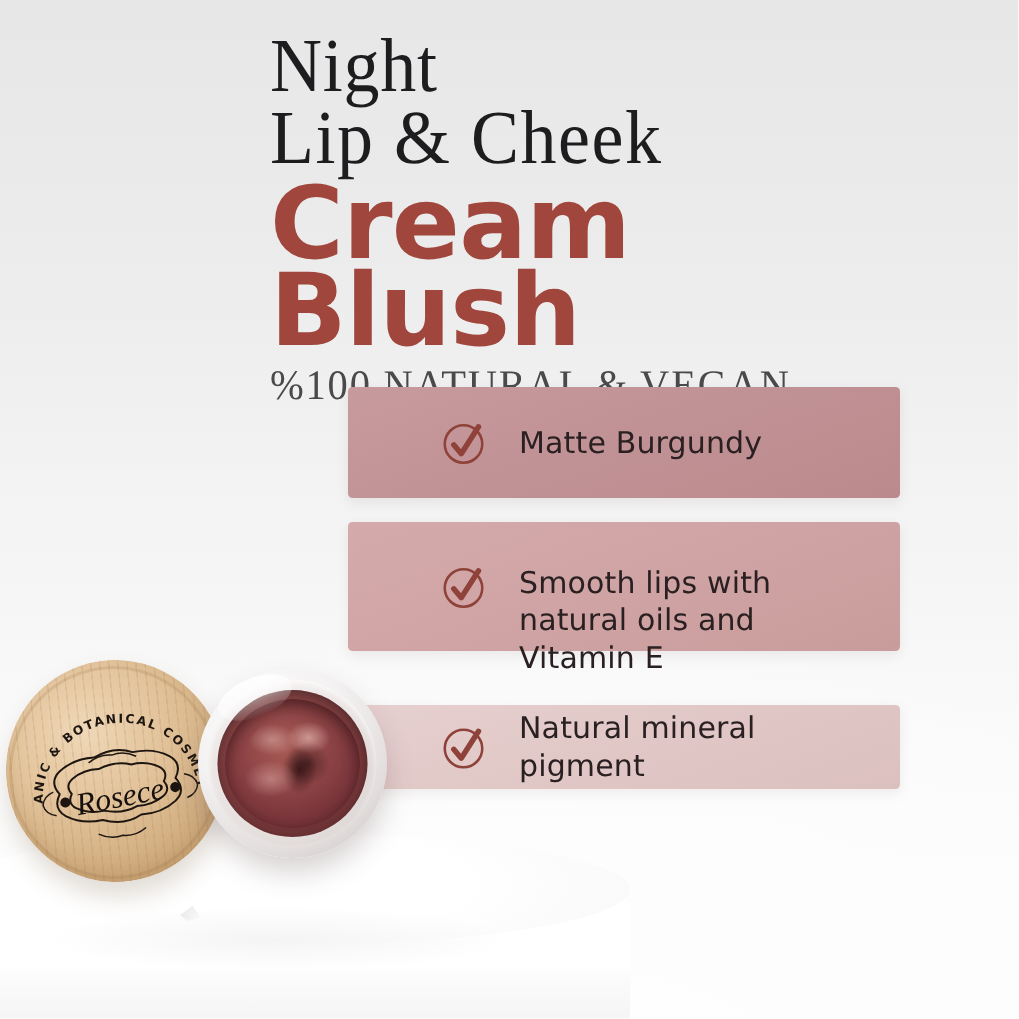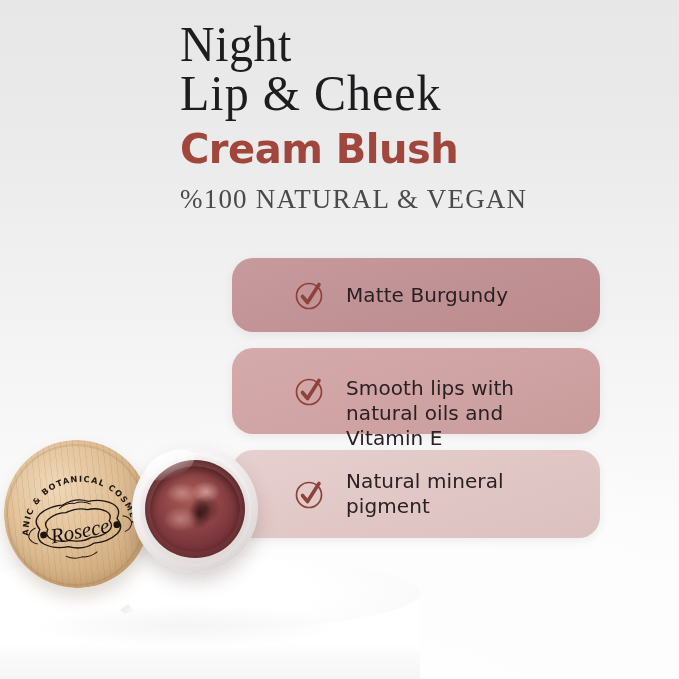--- a/index.html
+++ b/index.html
@@ -27,40 +27,40 @@
     transform:scaleY(1.06);transform-origin:right top;
   }
   .t-lipcheek{
     font-family:"Liberation Serif", serif;
     font-size:48px;line-height:54px;color:#1d1d1f;
     letter-spacing:1px;font-weight:400;margin-top:-4px;
     transform:scaleY(1.06);transform-origin:right top;
   }
   .t-cream{
     font-family:"DejaVu Sans", sans-serif;
-    font-size:40px;line-height:58px;color:#a0463c;
+    font-size:67px;line-height:58px;color:#a0463c;
     font-weight:700;letter-spacing:-0.5px;margin-top:2px;
   }
   .t-claim{
     font-family:"Liberation Serif", serif;
     font-size:27px;line-height:32px;color:#4a4a4c;
     letter-spacing:1.2px;font-weight:400;margin-top:4px;
     transform:scaleY(1.04);transform-origin:right top;
   }
 
   
   .pill{
     position:absolute;left:232px;width:368px;
-    border-radius:21px;
+    border-radius:3px;
     display:flex;align-items:center;
     box-shadow:0 3px 8px rgba(120,90,90,.10);
   }
   #pill-1{top:258px;height:74px;background:linear-gradient(160deg,#c79a9d 0%,#c09194 55%,#bb8a8d 100%);}
   #pill-2{top:348px;height:86px;background:linear-gradient(160deg,#d5aaaa 0%,#cfa3a3 55%,#c99c9c 100%);}
-  #pill-3{top:450px;height:88px;background:linear-gradient(160deg,#e6d0cf 0%,#e0c7c6 55%,#dbc0bf 100%);}
+  #pill-3{top:470px;height:56px;background:linear-gradient(160deg,#e6d0cf 0%,#e0c7c6 55%,#dbc0bf 100%);}
 
   .check{
     flex:0 0 auto;margin-left:62px;margin-right:20px;
     width:32px;height:32px;display:block;
   }
   .pill-txt{
     font-family:"DejaVu Sans", sans-serif;
     font-size:20px;line-height:25px;color:#2a2022;
     font-weight:400;letter-spacing:0.1px;
     white-space:pre-line;

